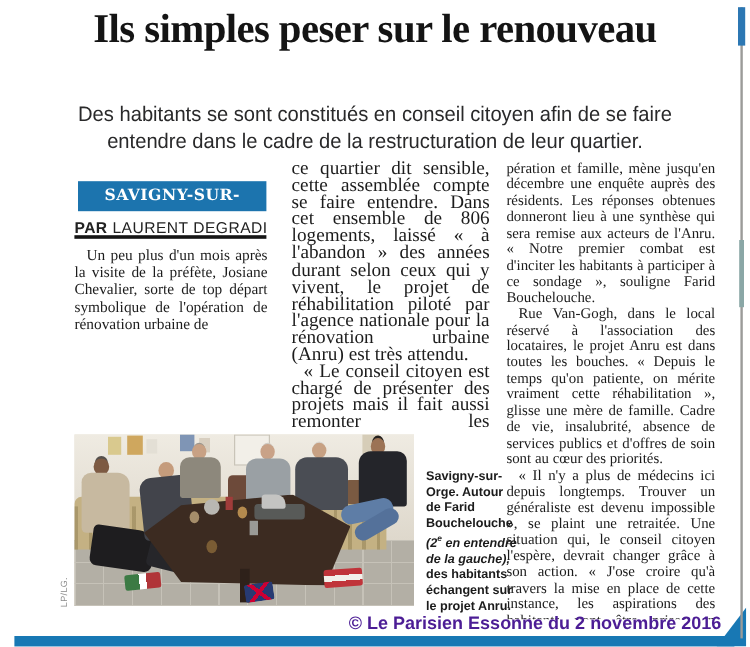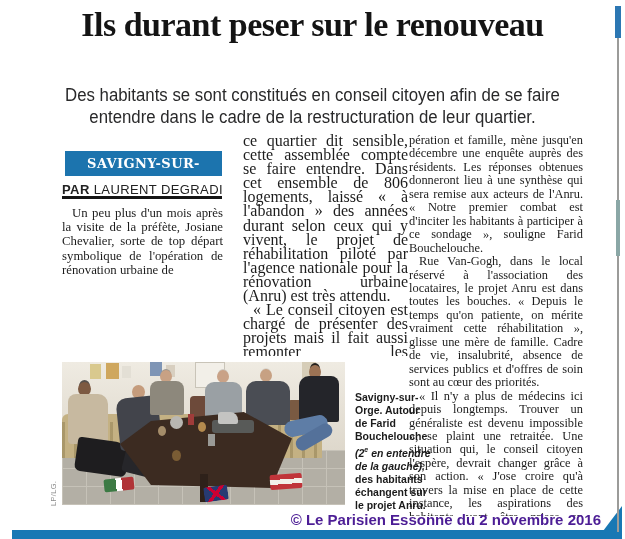--- a/index.html
+++ b/index.html
@@ -79,21 +79,21 @@
     text-align: justify;
     color: #1c1c1c;
     overflow: hidden;
   }
   .col p { text-indent: 10px; }
   .col p.noindent { text-indent: 0; }
   .col .lead { font-weight: 700; font-family: "Liberation Sans", sans-serif; font-size: 0.92em; letter-spacing: -0.2px; }
 
   .col1 { top: 206px; left: 62px; width: 161px; height: 148px; font-size: 12.8px; line-height: 14.2px; }
   .col2 { top: 134px; left: 243px; width: 165px; height: 222px; font-size: 16px; line-height: 14.1px; }
-  .col3 { top: 134px; left: 409px; width: 174px; height: 382px; font-size: 12.4px; line-height: 13.45px; }
+  .col3 { top: 134px; left: 422px; width: 174px; height: 382px; font-size: 12.4px; line-height: 13.45px; }
 
   
   .photo {
     position: absolute;
     top: 362px; left: 62px; width: 283px; height: 143px;
     background: #e9e4da;
     overflow: hidden;
   }
   .photo .abs { position: absolute; }
 
@@ -163,21 +163,21 @@
 
   
   .head { border-radius: 50%; }
 </style>
 </head>
 <body>
 
 <div class="page">
 
   <h1 class="headline">
-    <span>Ils durant peser sur le renouveau</span><br>
+    <span>Ils simples peser sur le renouveau</span><br>
   </h1>
 
   <div class="subhead">Des habitants se sont constitués en conseil citoyen afin de se faire entendre dans le cadre de la restructuration de leur quartier.</div>
 
   <div class="kicker">SAVIGNY-SUR-ORGE</div>
 
   <div class="byline"><span class="b">PAR </span><span>LAURENT DEGRADI</span></div>
   <div class="byline-rule"></div>
 
   <div class="col col1">

